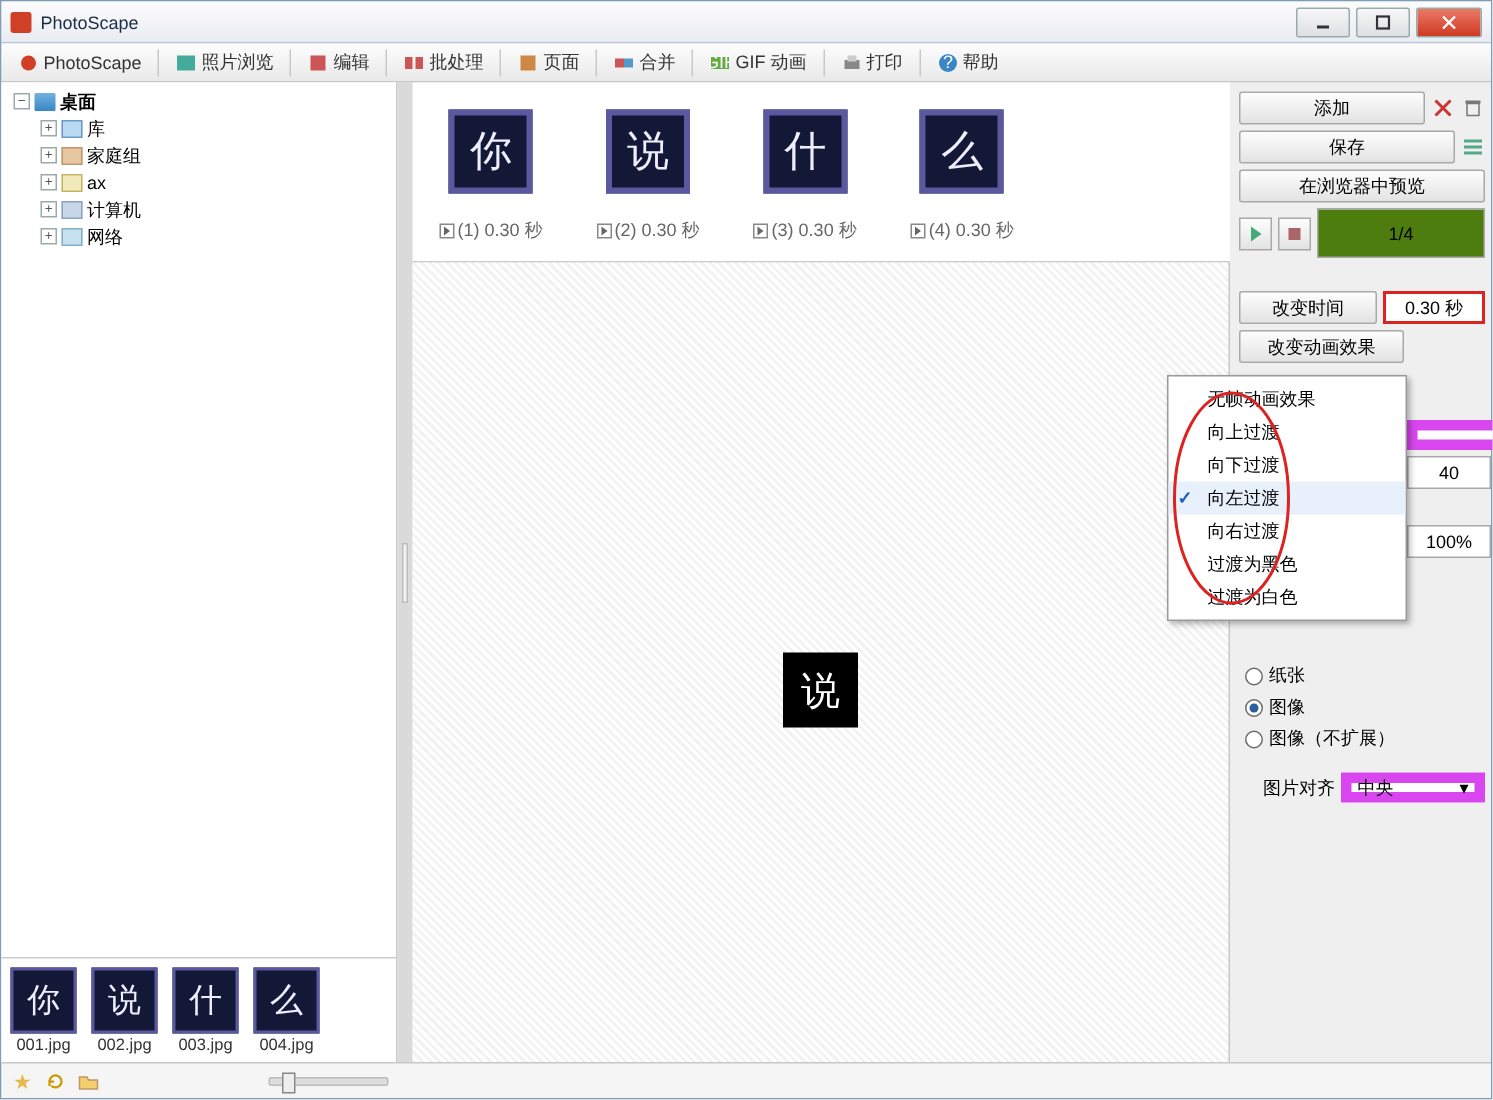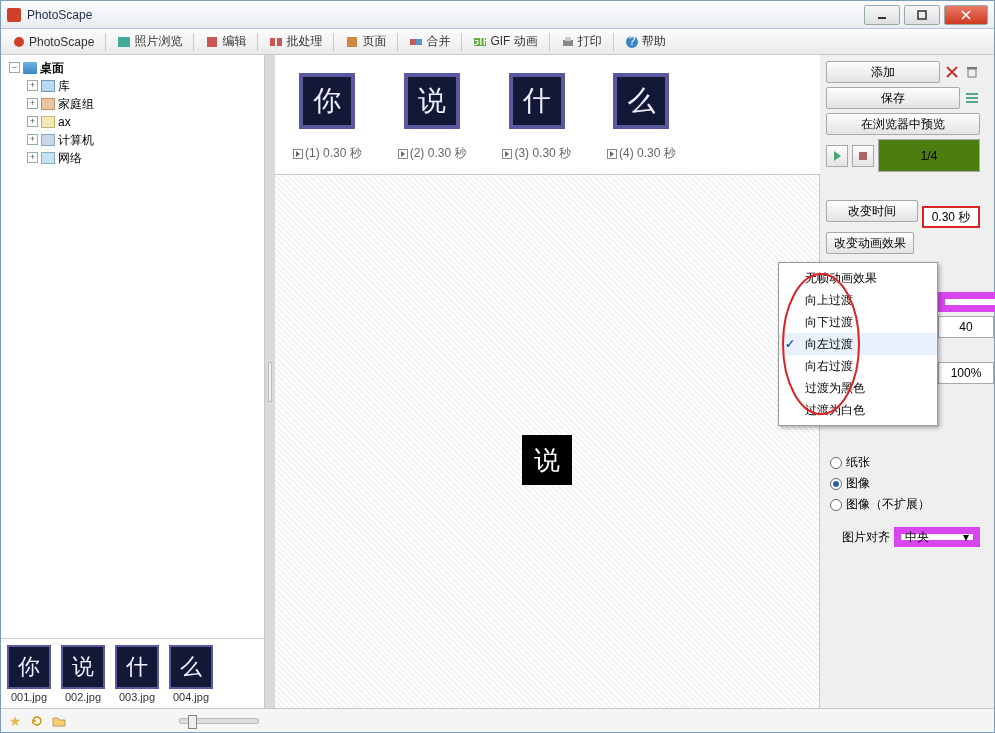--- a/index.html
+++ b/index.html
@@ -42,29 +42,29 @@
   .center { flex:1; display:flex; flex-direction:column; min-width:0;}
   .frames-row { height:120px; padding:18px 18px 6px 18px; display:flex; gap:36px; background:#fff; border-bottom:1px solid #c9c9c9;}
   .frame { display:flex; flex-direction:column; align-items:center;}
   .tile58 { width:56px; height:56px; background:#121836; border:4px solid #5a59a0; display:flex; align-items:center; justify-content:center; color:#eef; font-size:28px; font-family:"KaiTi","STKaiti",serif;}
   .frame-label { margin-top:16px; display:flex; align-items:center; gap:2px; color:#666; font-size:11px;}
   .play-mini { width:10px; height:10px; border:1px solid #888; display:inline-flex; align-items:center; justify-content:center;}
   .play-mini::before { content:""; border-left:4px solid #666; border-top:3px solid transparent; border-bottom:3px solid transparent;}
   .preview { flex:1; background:repeating-linear-gradient(45deg,#f3f3f3 0,#f3f3f3 2px,#fff 2px,#fff 4px); position:relative; border-right:1px solid #c9c9c9;}
   .preview-tile { position:absolute; top:260px; left:50%; transform:translateX(-50%); width:50px; height:50px; background:#000; display:flex; align-items:center; justify-content:center; color:#fff; font-size:26px; font-family:"KaiTi","STKaiti",serif;}
   
-  .right { width:174px; background:#efefef; padding:6px 14px 6px 6px; display:flex; flex-direction:column; gap:4px;}
+  .right { width:174px; background:#efefef; padding:6px 4px 6px 6px; display:flex; flex-direction:column; gap:4px;}
   .btn { height:22px; background:linear-gradient(#fdfdfd,#e3e3e3); border:1px solid #a9a9a9; border-radius:2px; display:flex; align-items:center; justify-content:center; cursor:default;}
   .row { display:flex; align-items:center; gap:4px;}
   .icon-btn { width:16px; height:16px; display:flex; align-items:center; justify-content:center; cursor:default;}
   .play-ctrl { width:22px; height:22px; border:1px solid #a9a9a9; background:linear-gradient(#fdfdfd,#e3e3e3); display:flex; align-items:center; justify-content:center;}
   .play-ctrl .tri { border-left:7px solid #4a7; border-top:5px solid transparent; border-bottom:5px solid transparent;}
   .play-ctrl .sq { width:8px; height:8px; background:#a66;}
   .count-box { flex:1; height:33px; border:1px solid #a9a9a9; background:#4d7c0f; display:flex; align-items:center; justify-content:center; }
-  .redbox { border:2px solid #d22 !important;margin-top:12px; }
+  .redbox { border:2px solid #d22 !important; }
   .valbox { height:22px; border:1px solid #a9a9a9; background:#fff; display:flex; align-items:center; justify-content:center; }
   .dropdown-open { position:relative; margin-top:4px;}
   .dd-panel { position:absolute; top:0; left:-48px; width:160px; background:#fff; border:1px solid #9a9a9a; box-shadow:2px 2px 4px rgba(0,0,0,0.3); padding:4px 0; z-index:10;}
   .dd-item { display:flex; align-items:center; height:22px; padding:0 8px 0 26px; position:relative;}
   .dd-item.sel { background:#e7f0fb;}
   .dd-item .chk { position:absolute; left:6px; color:#1a5fbf; font-weight:bold;}
   .ellipse-mark { position:absolute; top:8px; left:0px; width:84px; height:146px; pointer-events:none;}
   .ellipse-mark svg ellipse { fill:none; stroke:#d22; stroke-width:2;}
   .after-dd { margin-top:186px; }
   .radio-row { display:flex; align-items:center; gap:4px; padding:2px 4px;}
@@ -316,21 +316,21 @@
 
       <div class="row">
         <div class="btn" style="width:92px">
             <span>改变时间</span>
           </div>
         <div class="valbox redbox" style="flex:1">
             <span>0.30 秒</span>
           </div>
       </div>
 
-      <div class="btn" style="width:88px">
+      <div class="btn" style="width:110px">
           <span>改变动画效果</span>
         </div>
 
       <div class="dropdown-open">
         <div class="dd-panel">
           <div class="dd-item">
               <span>无帧动画效果</span>
             </div>
           <div class="dd-item">
               <span>向上过渡</span>

